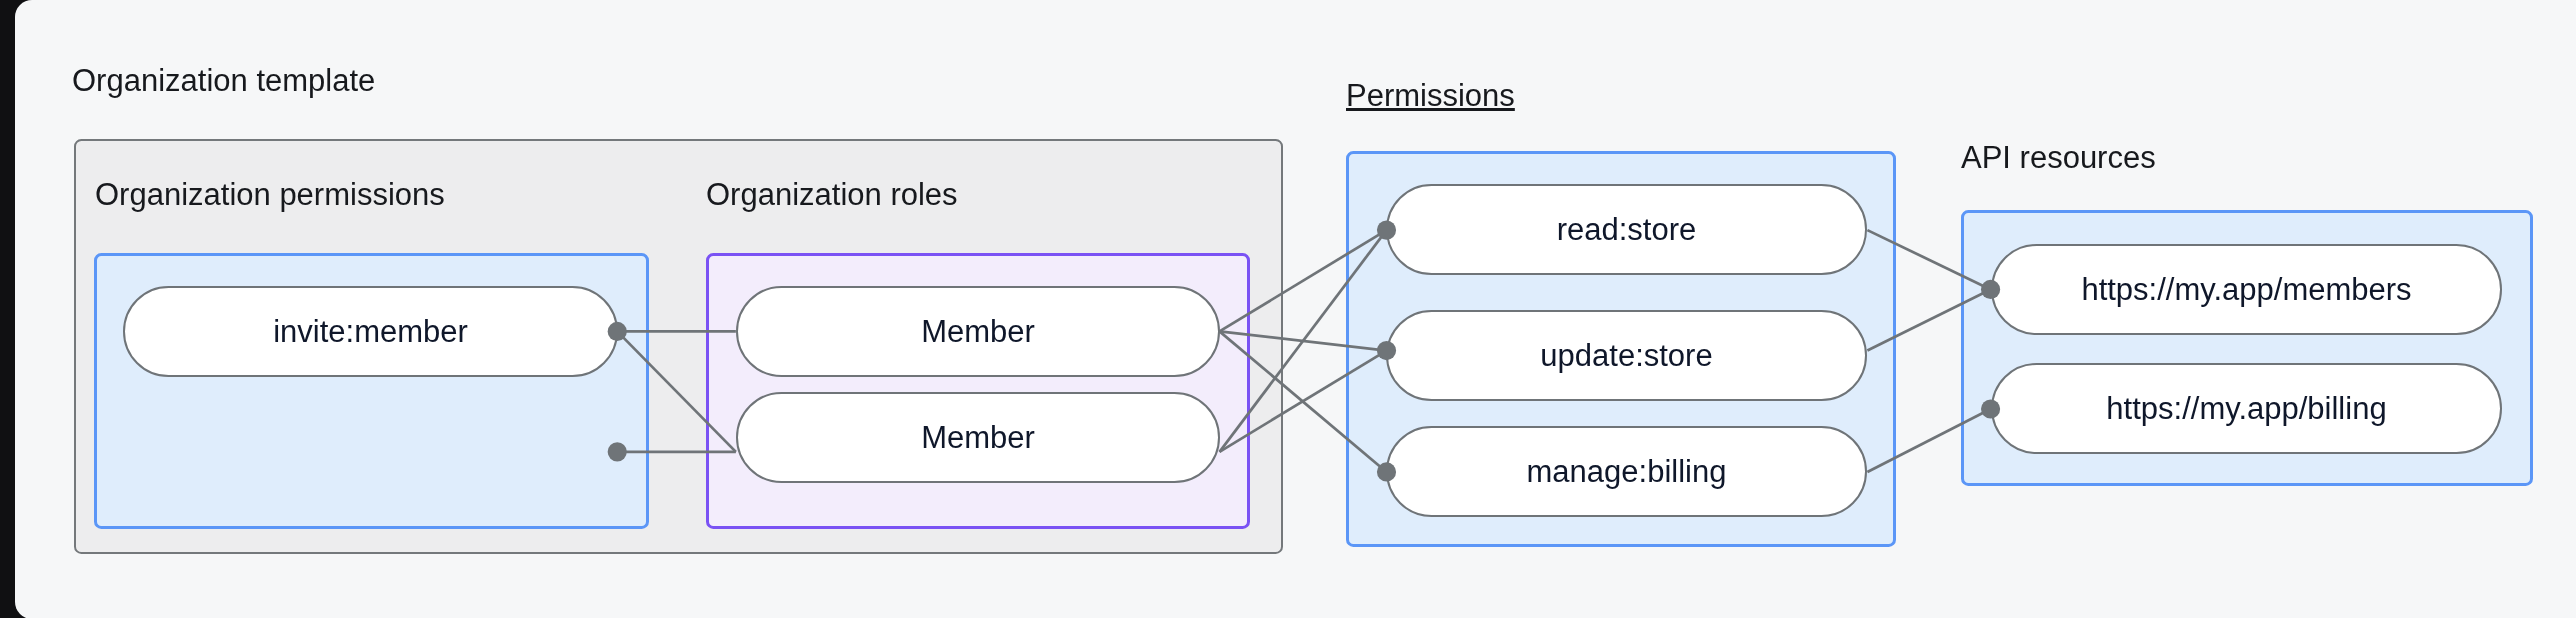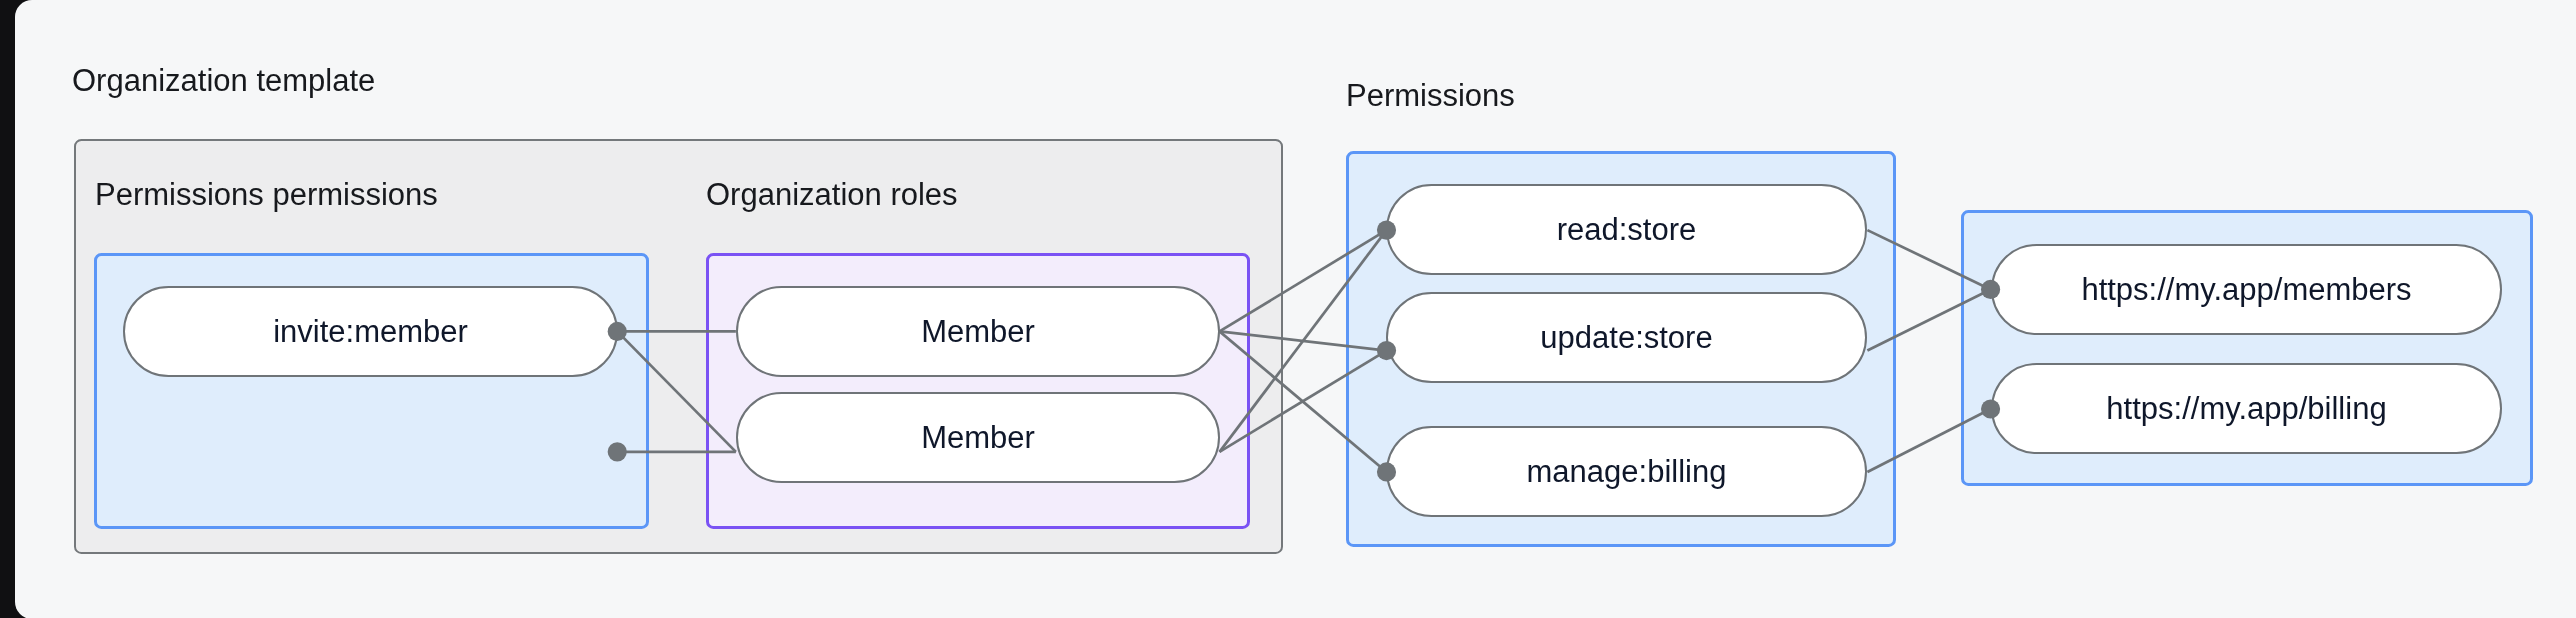--- a/index.html
+++ b/index.html
@@ -67,45 +67,46 @@
     pointer-events: none;
   }
 </style>
 </head>
 <body>
 
 <div id="canvas">
 
   <div class="section-label" style="left:57px; top:62px;">Organization template</div>
 
-  <div class="section-label" style="left:1331px; top:77px;">Permissions</div>
+  <div class="section-label" style="left:1331px; top:77px;text-decoration:underline;">Permissions</div>
 
+  <div class="section-label" style="left:1946px; top:139px;">API resources</div>
 
   <div class="group-box gray-box" style="left:59px; top:139px; width:1209px; height:415px;"></div>
 
-  <div class="section-label" style="left:80px; top:176px;">Permissions permissions</div>
+  <div class="section-label" style="left:80px; top:176px;">Organization permissions</div>
 
   <div class="section-label" style="left:691px; top:176px;">Organization roles</div>
 
   <div class="group-box blue-box" style="left:79px; top:253px; width:555px; height:276px;"></div>
 
   <div class="pill" style="left:108px; top:286px; width:495px;">invite:member</div>
 
 
   <div class="group-box purple-box" style="left:691px; top:253px; width:544px; height:276px;"></div>
 
   <div class="pill" style="left:721px; top:286px; width:484px;">Member</div>
 
   <div class="pill" style="left:721px; top:392px; width:484px;">Member</div>
 
   <div class="group-box blue-box" style="left:1331px; top:151px; width:550px; height:396px;"></div>
 
   <div class="pill" style="left:1371px; top:184px; width:481px;">read:store</div>
 
-  <div class="pill" style="left:1371px; top:292px; width:481px;">update:store</div>
+  <div class="pill" style="left:1371px; top:310px; width:481px;">update:store</div>
 
   <div class="pill" style="left:1371px; top:426px; width:481px;">manage:billing</div>
 
   <div class="group-box blue-box" style="left:1946px; top:210px; width:572px; height:276px;"></div>
 
   <div class="pill" style="left:1976px; top:363px; width:511px;">https://my.app/billing</div>
 
   <div class="pill" style="left:1976px; top:244px; width:511px;">https://my.app/members</div>
 
   <svg id="edges-layer" viewBox="0 0 2823 678" xmlns="http://www.w3.org/2000/svg">

